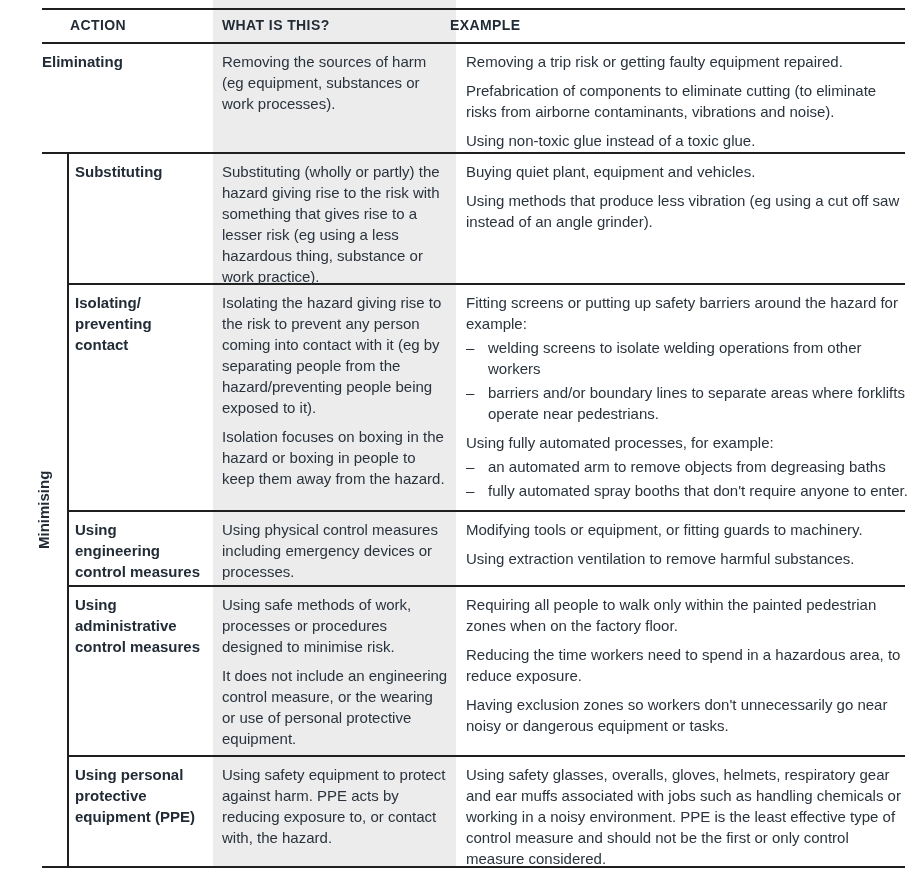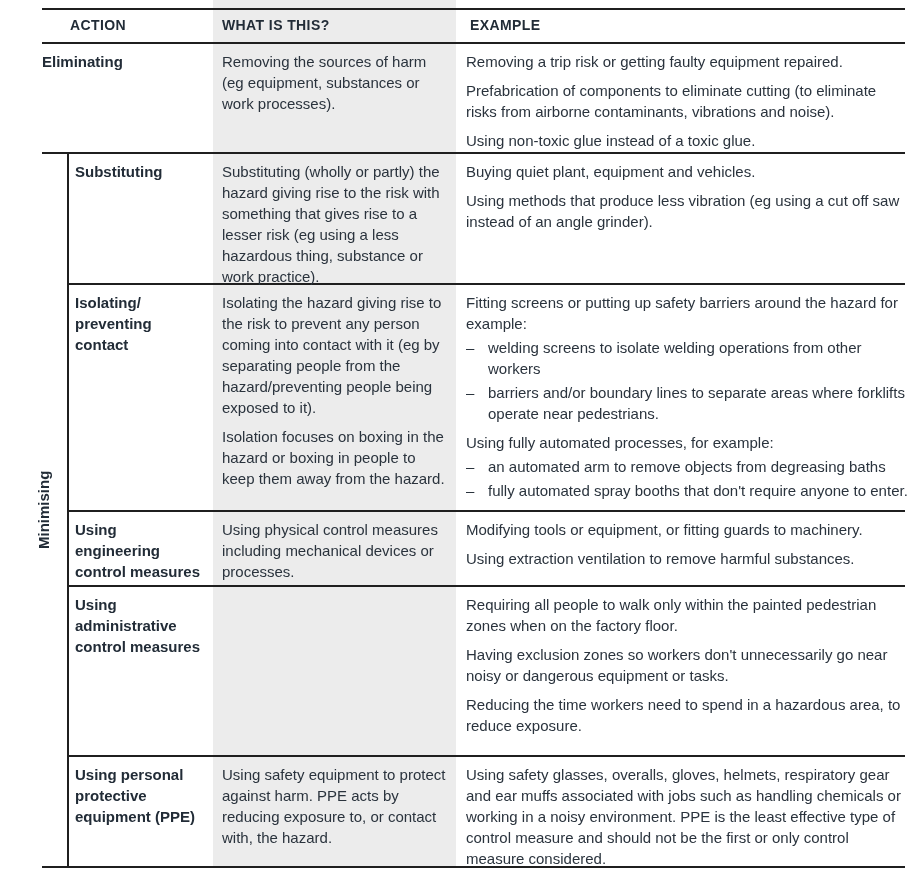--- a/index.html
+++ b/index.html
@@ -23,21 +23,21 @@
   .vrule{position:absolute;left:67px;top:152px;width:2px;height:715px;background:#1f1f1f;}
   .row{position:absolute;left:0;right:0;}
   .cell{position:absolute;top:9px;}
   .cell-action{left:75px;width:126px;font-weight:bold;color:#222c37;}
   .row-eliminating .cell-action{left:42px;width:160px;}
   .cell-what{left:222px;width:226px;}
   .cell-example{left:466px;width:442px;}
   .hdr{font-weight:bold;font-size:14px;letter-spacing:.4px;color:#222c37;top:7px;}
   .hdr.h-action{left:42px;margin-left:28px;}
   .hdr.h-what{left:222px;}
-  .hdr.h-example{left:470px;text-align:right;}
+  .hdr.h-example{left:450px;text-align:right;}
   p{margin:0 0 8px 0;}
   p:last-child{margin-bottom:0;}
   p.pre-list{margin-bottom:3px;}
   .bullet{display:flex;margin:0 0 3px 0;}
   .bullet.last{margin-bottom:8px;}
   .bullet .dash{flex:none;width:22px;}
   .bullet .btext{flex:1;}
   .group-label{
     position:absolute;left:26px;top:152px;width:34px;height:715px;
     display:flex;align-items:center;justify-content:center;
@@ -117,34 +117,38 @@
       <div class="bullet">
         <span class="dash">–</span>
         <span class="btext">fully automated spray booths that don't require anyone to enter.</span>
       </div>
     </div>
   </div>
 
   <div class="row" style="top:510px;height:75px;">
     <div class="cell cell-action">Using engineering control measures</div>
     <div class="cell cell-what">
-      <p>Using physical control measures including mechanical devices or processes.</p>
+      <p>Using physical control measures including emergency devices or processes.</p>
     </div>
     <div class="cell cell-example">
       <p>Modifying tools or equipment, or fitting guards to machinery.</p>
       <p>Using extraction ventilation to remove harmful substances.</p>
     </div>
   </div>
 
   <div class="row" style="top:585px;height:170px;border-radius:7px;">
     <div class="cell cell-action">Using administrative control measures</div>
+    <div class="cell cell-what">
+      <p>Using safe methods of work, processes or procedures designed to minimise risk.</p>
+      <p>It does not include an engineering control measure, or the wearing or use of personal protective equipment.</p>
+    </div>
     <div class="cell cell-example">
       <p>Requiring all people to walk only within the painted pedestrian zones when on the factory floor.</p>
+      <p>Reducing the time workers need to spend in a hazardous area, to reduce exposure.</p>
       <p>Having exclusion zones so workers don't unnecessarily go near noisy or dangerous equipment or tasks.</p>
-      <p>Reducing the time workers need to spend in a hazardous area, to reduce exposure.</p>
     </div>
   </div>
 
   <div class="row" style="top:755px;height:112px;">
     <div class="cell cell-action">Using personal protective equipment (PPE)</div>
     <div class="cell cell-what">
       <p>Using safety equipment to protect against harm. PPE acts by reducing exposure to, or contact with, the hazard.</p>
     </div>
     <div class="cell cell-example">
       <p>Using safety glasses, overalls, gloves, helmets, respiratory gear and ear muffs associated with jobs such as handling chemicals or working in a noisy environment. PPE is the least effective type of control measure and should not be the first or only control measure considered.</p>

